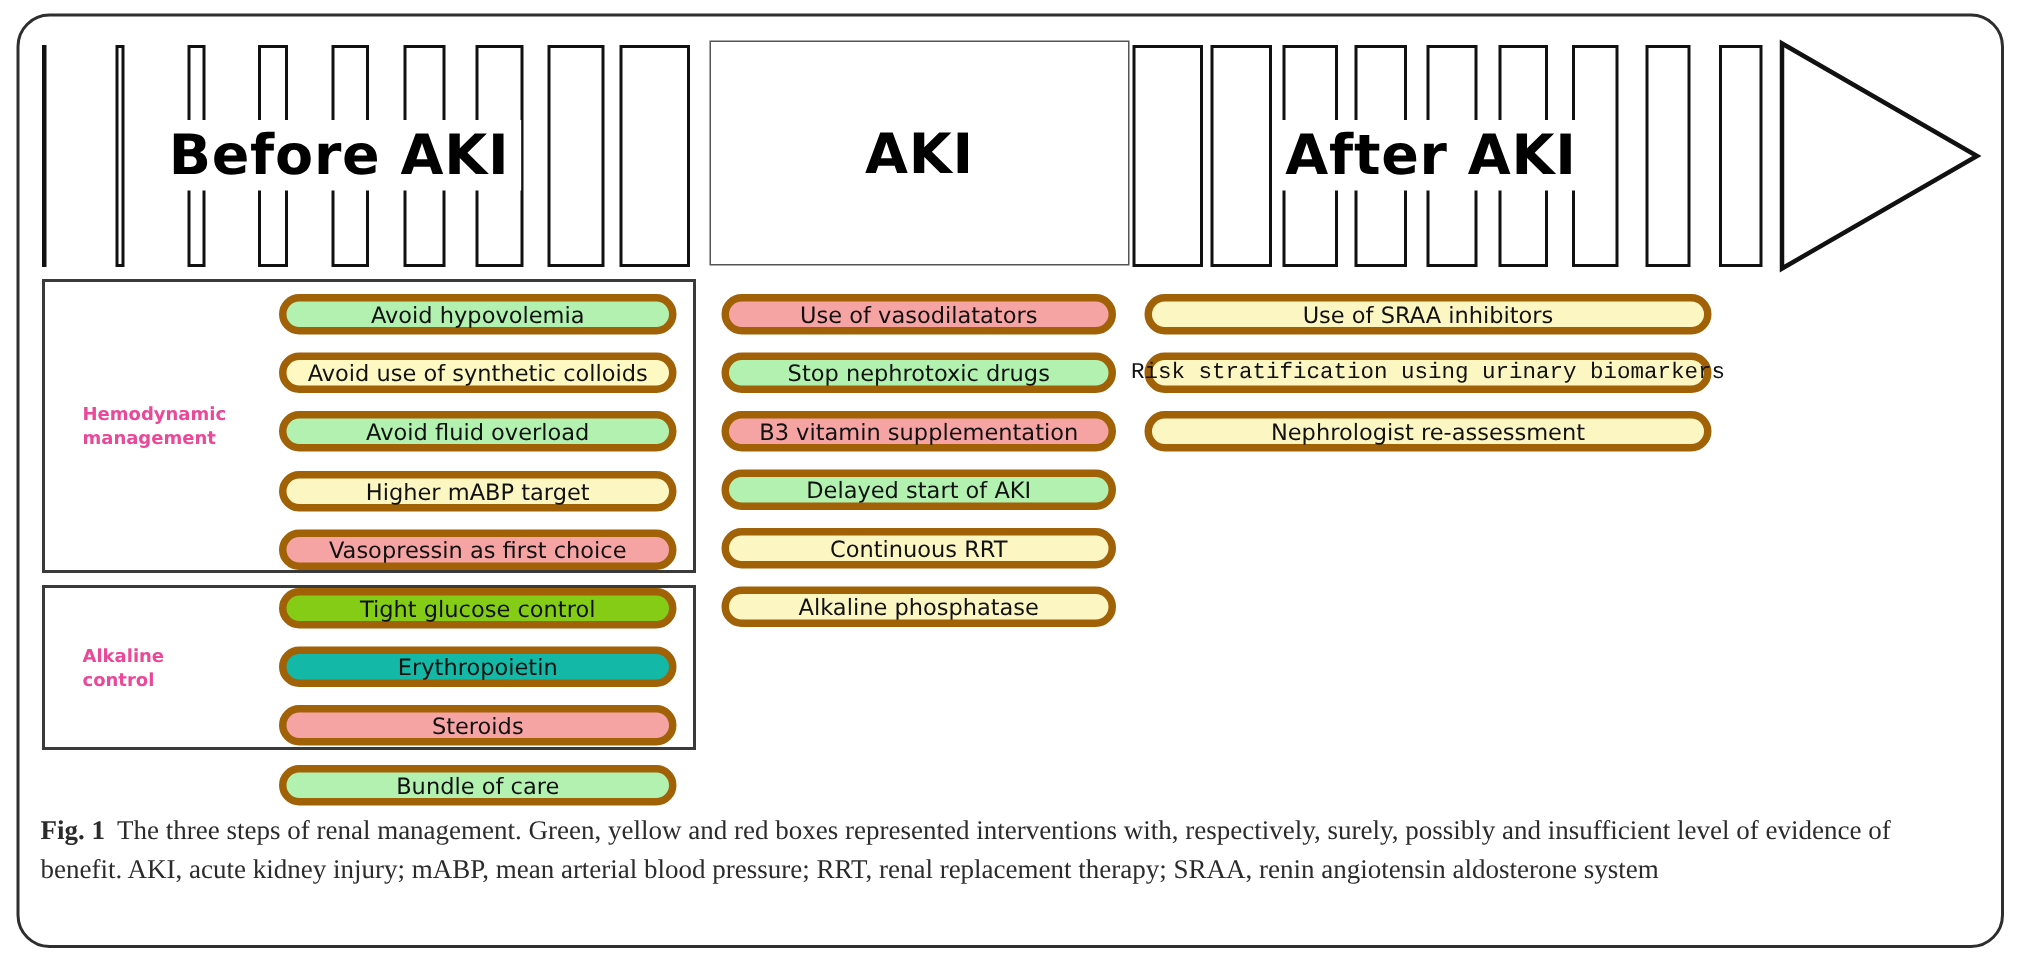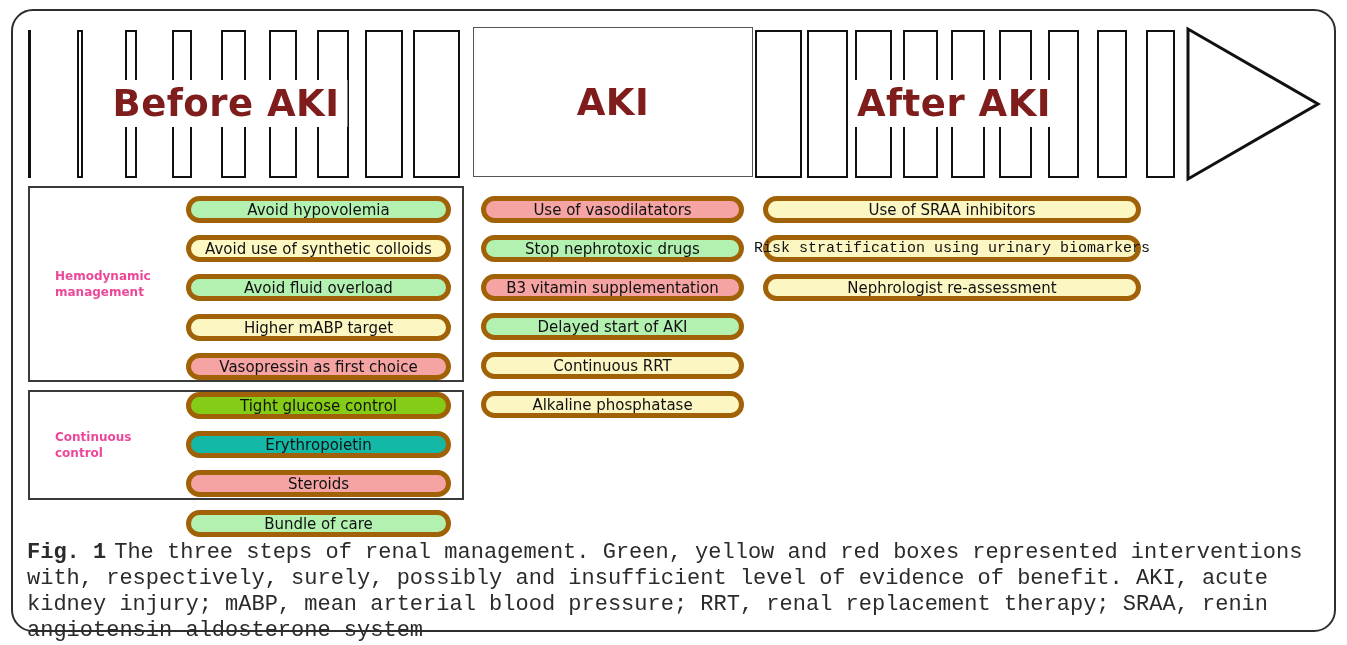--- a/index.html
+++ b/index.html
@@ -36,21 +36,21 @@
     width: 280px; height: 150px;
     border: 1px solid #555555;
     background: #ffffff;
     box-sizing: border-box;
     display: flex; align-items: center; justify-content: center;
     z-index: 3;
   }
   .phase-title {
     font-size: 37px;
     font-weight: bold;
-    color: #7f1d1d;
+    color: #000000;
     letter-spacing: 0.5px;
     white-space: nowrap;
   }
   .phase-overlay {
     position: absolute;
     top: 80px;
     transform: translateX(-50%);
     background: #ffffff;
     padding: 2px 8px;
     z-index: 3;
@@ -95,22 +95,22 @@
     white-space: nowrap;
     z-index: 2;
   }
 
   
   .caption {
     position: absolute;
     left: 27px; top: 540px;
     width: 1280px;
     margin: 0;
-    font-family: Liberation Mono, monospace;
-    font-size: 22px;
+    font-family: Liberation Serif, serif;
+    font-size: 18px;
     line-height: 26px;
     color: #2b2b2b;
     z-index: 2;
   }
   .caption .fig-label { font-weight: bold; margin-right: 8px; }
 </style>
 </head>
 <body>
 
 <div class="page">
@@ -154,21 +154,21 @@
     <svg class="arrowhead" width="136" height="156" viewBox="0 0 136 156">
       <polygon points="2,3 2,153 132,78" fill="#ffffff" stroke="#111111" stroke-width="3"></polygon>
     </svg>
   </div>
 
   <div class="group-box hemodynamic">
     <div class="group-label">Hemodynamic
 management</div>
   </div>
   <div class="group-box metabolic">
-    <div class="group-label">Continuous
+    <div class="group-label">Alkaline
 control</div>
   </div>
 
   <div id="col-before">
       <div class="pill" style="left: 186px; width: 265px; top: 196px; background: rgb(178, 241, 176);">Avoid hypovolemia</div>
       <div class="pill" style="left: 186px; width: 265px; top: 235px; background: #fef9c3;">Avoid use of synthetic colloids</div>
       <div class="pill" style="left: 186px; width: 265px; top: 274px; background: rgb(178, 241, 176);">Avoid fluid overload</div>
       <div class="pill" style="left: 186px; width: 265px; top: 314px; background: rgb(252, 246, 195);">Higher mABP target</div>
       <div class="pill" style="left: 186px; width: 265px; top: 353px; background: rgb(246, 163, 163);">Vasopressin as first choice</div>
       <div class="pill" style="left: 186px; width: 265px; top: 392px; background: #84cc16;">Tight glucose control</div>

